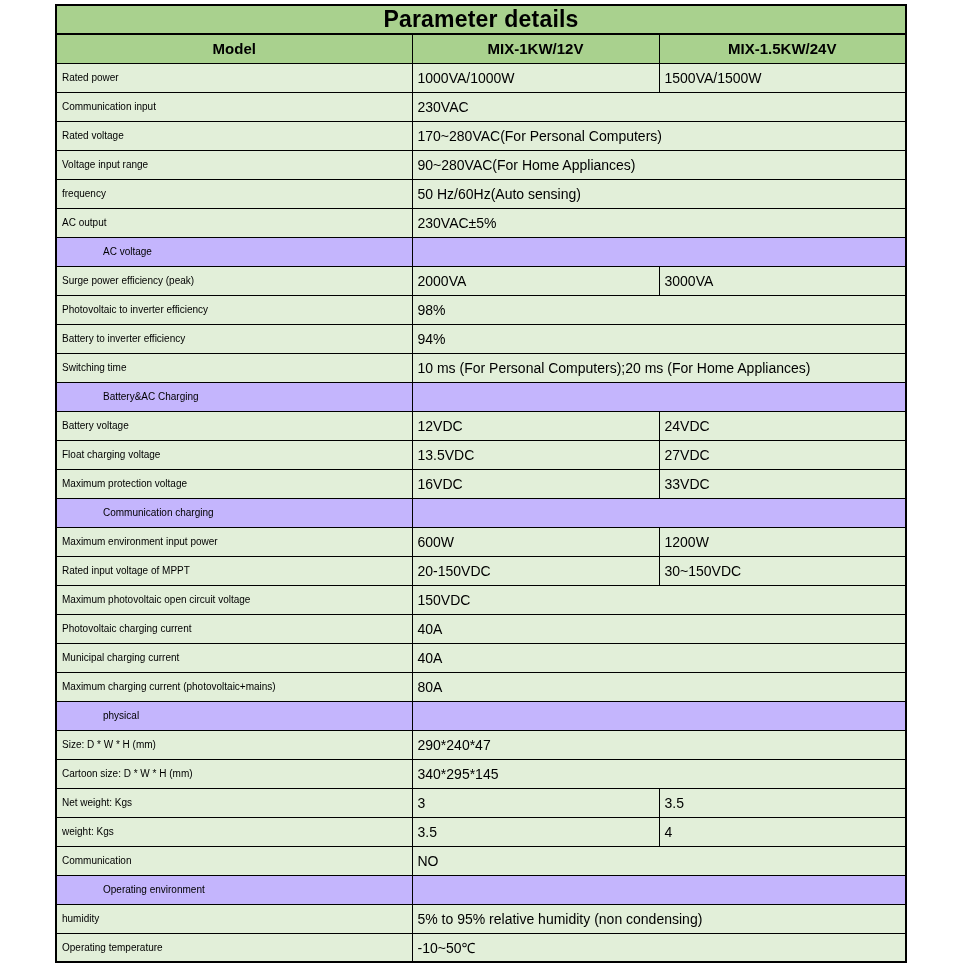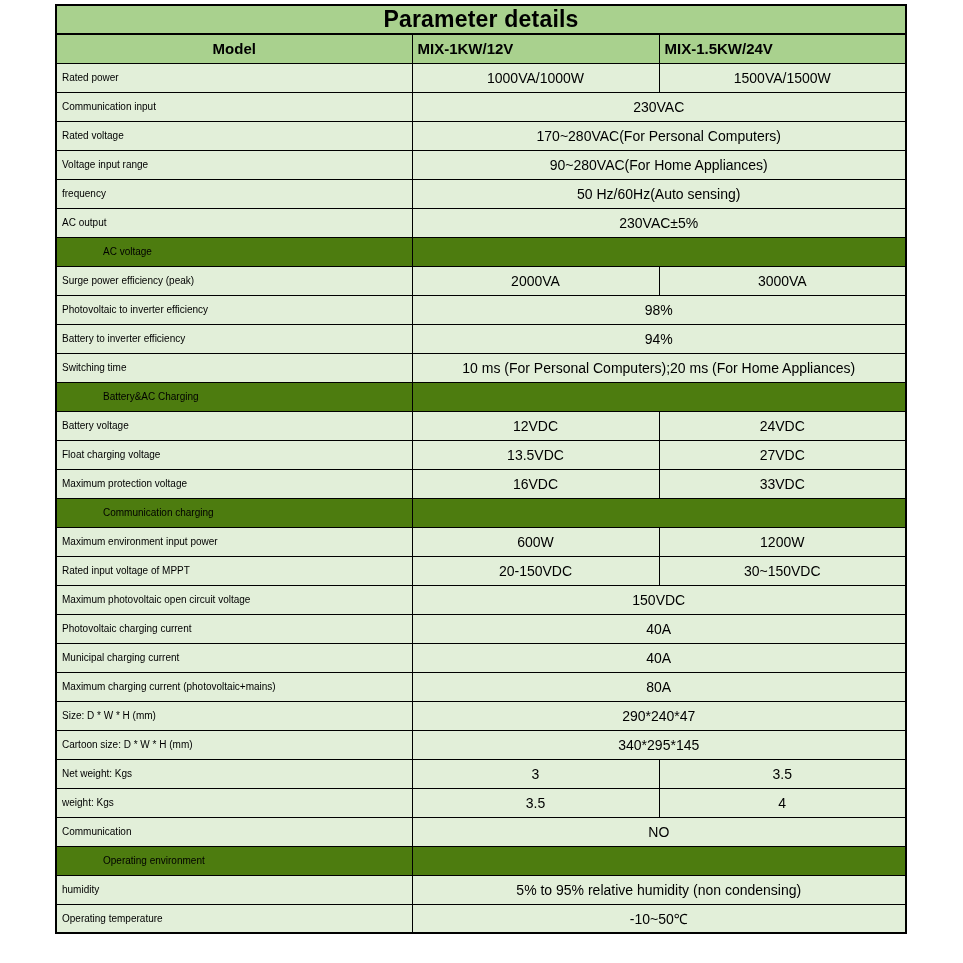--- a/index.html
+++ b/index.html
@@ -37,34 +37,33 @@
     font-weight: bold;
     font-size: 23px;
     height: 14px;
     border-bottom: 2px solid #000000;
     letter-spacing: 0.2px;
   }
   tr.hdr th {
     background: #A9D18E;
     font-weight: bold;
     font-size: 15px;
-    text-align: left;
+    text-align: center;
   }
   tr.hdr th.label-cell { text-align: center; }
   td.label-cell {
     font-size: 10px;
     text-align: left;
     font-weight: normal;
   }
   td.value-cell {
     font-size: 14px;
-    text-align: center;
   }
   tr.bg-green td { background: #E2EFD9; }
-  tr.bg-white td { background: #4d7c0f; padding-left: 46px; }
+  tr.bg-white td { background: #c4b5fd; padding-left: 46px; }
 </style>
 </head>
 <body>
 
 <div class="table-wrap">
   <table class="param-table">
     <colgroup>
       <col class="c1">
         <col class="c2">
         <col class="c3">
@@ -167,20 +166,24 @@
           <td class="value-cell" colspan="2">40A</td>
         </tr>
         <tr class="bg-green">
           <td class="label-cell">Municipal charging current</td>
           <td class="value-cell" colspan="2">40A</td>
         </tr>
         <tr class="bg-green">
           <td class="label-cell">Maximum charging current (photovoltaic+mains)</td>
           <td class="value-cell" colspan="2">80A</td>
         </tr>
+        <tr class="bg-white">
+          <td class="label-cell">physical</td>
+          <td class="value-cell" colspan="2"></td>
+        </tr>
         <tr class="bg-green">
           <td class="label-cell">Size: D * W * H (mm)</td>
           <td class="value-cell" colspan="2">290*240*47</td>
         </tr>
         <tr class="bg-green">
           <td class="label-cell">Cartoon size: D * W * H (mm)</td>
           <td class="value-cell" colspan="2">340*295*145</td>
         </tr>
         <tr class="bg-green">
           <td class="label-cell">Net weight: Kgs</td>

